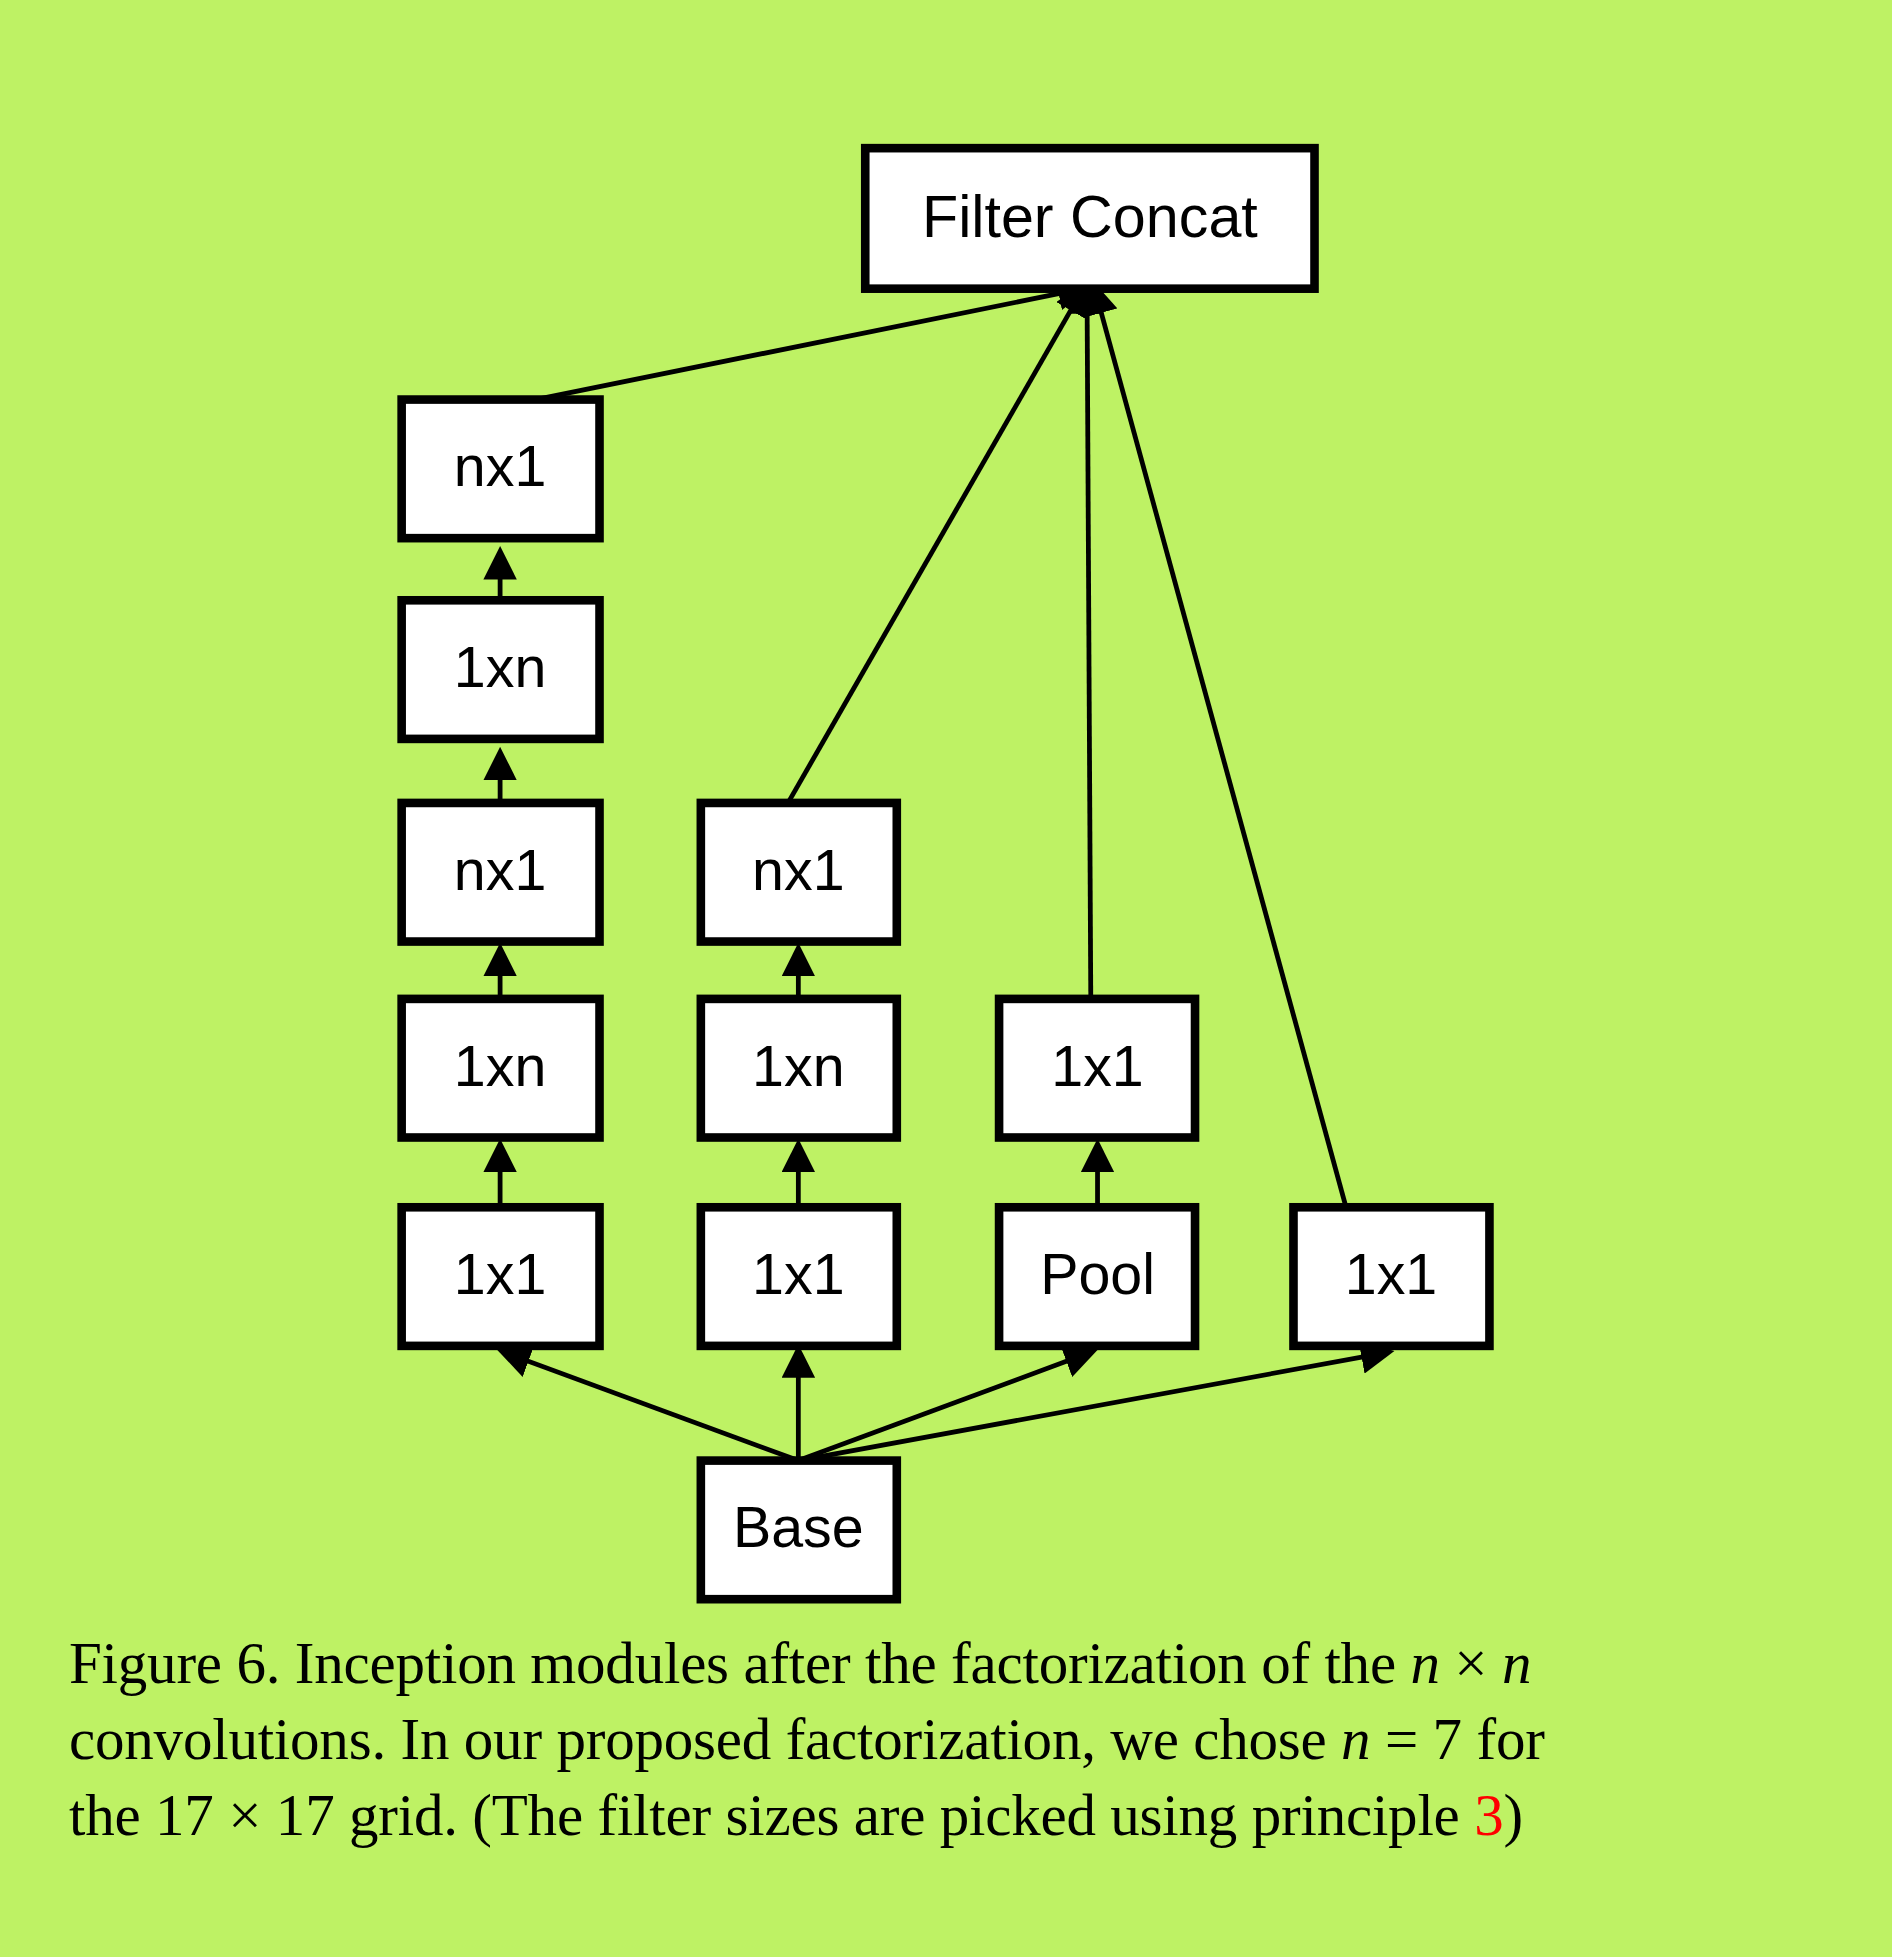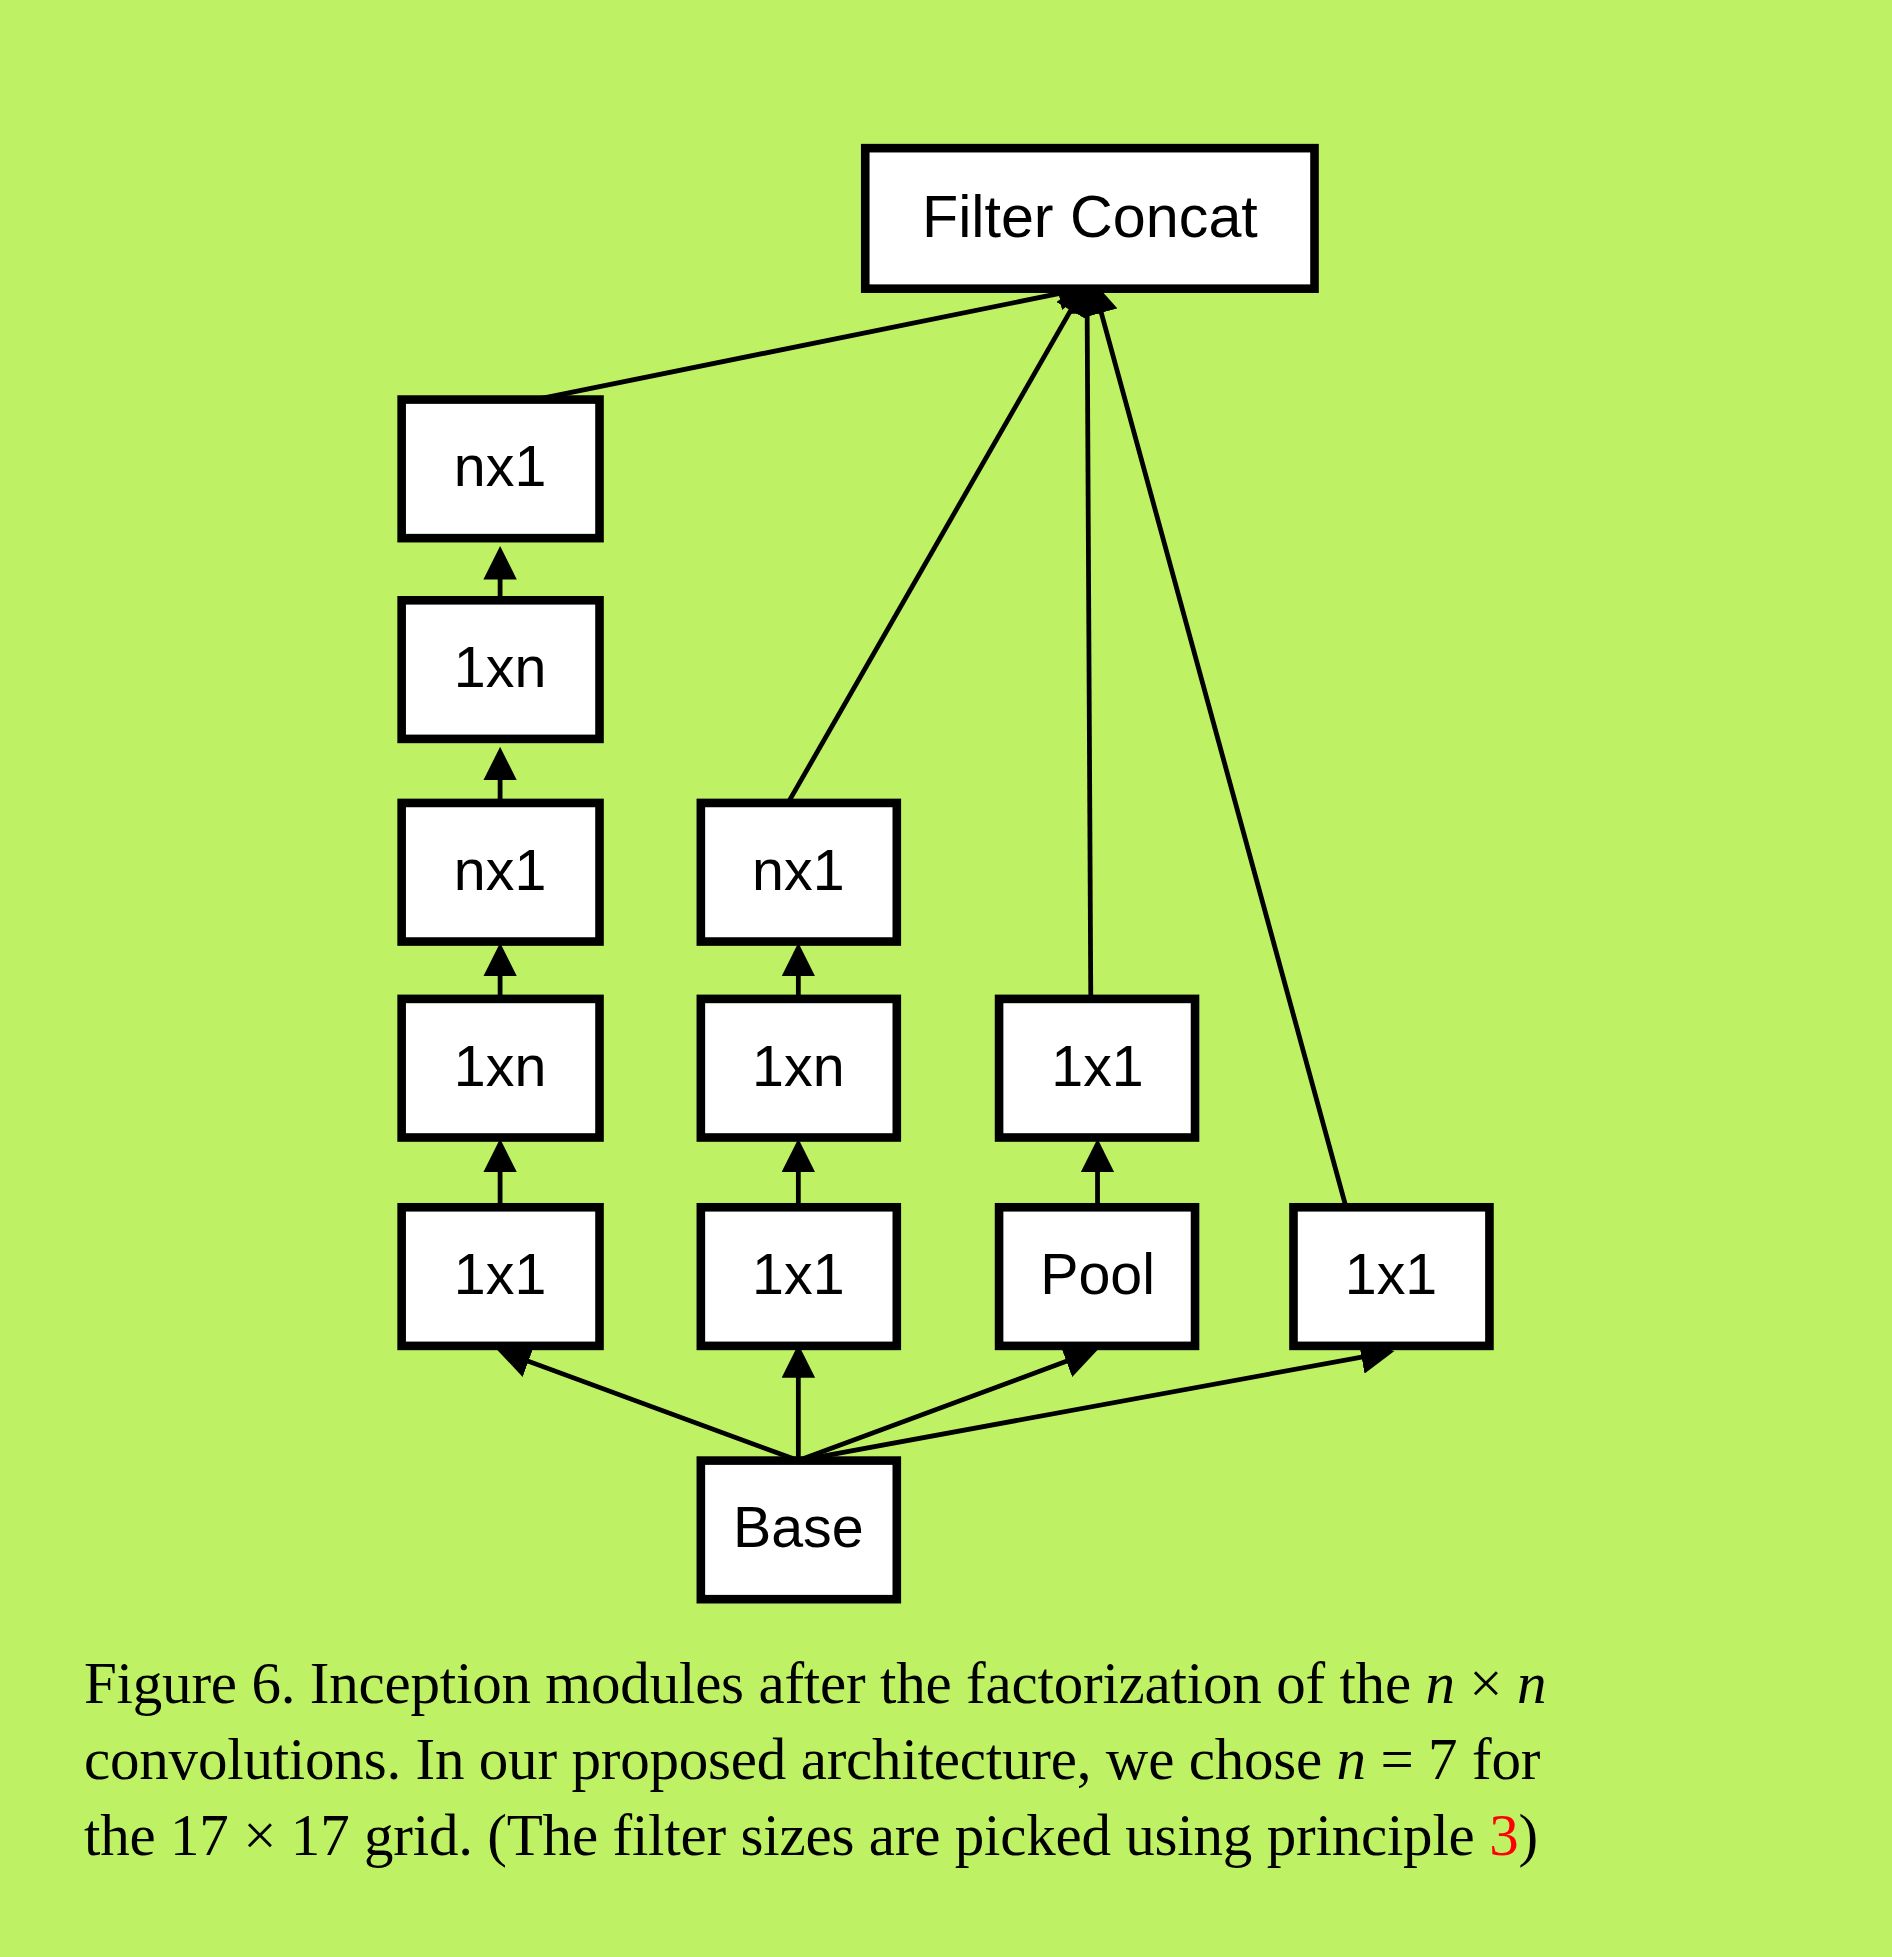--- a/index.html
+++ b/index.html
@@ -44,31 +44,30 @@
   .node-label.big {
     font-size: 62px;
   }
   .edge {
     stroke: #000000;
     stroke-width: 5;
     fill: none;
   }
   #caption {
     position: absolute;
-    left: 84px;
+    left: 69px;
     top: 1625px;
     width: 1755px;
     font-family: "Liberation Serif", serif;
     font-size: 59px;
     line-height: 76px;
     color: #000000;
     text-align: justify;
     text-justify: inter-word;
     letter-spacing: -0.2px;
-    margin-top: 20px;
   }
   #caption .line {
     display: block;
     white-space: nowrap;
   }
   #caption .line.l1,
   #caption .line.l2,
   #caption .line.l3 {
     width: 100%;
   }
@@ -210,21 +209,21 @@
       <rect class="node-box" x="733" y="1528" width="205" height="145"></rect>
       <text class="node-label" x="835" y="1603">Base</text>
     </g>
 
   </svg>
 
   <div id="caption">
 
     <span class="line l1 stretch"><span>Figure 6. Inception modules after the factorization of the </span><span class="mathvar">n</span><span class="mathop"> × </span><span class="mathvar">n</span></span>
 
-    <span class="line l2 stretch"><span>convolutions. In our proposed architecture, we chose </span><span class="mathvar">n</span><span class="mathop"> = </span><span class="mathnum">7</span><span> for</span></span>
+    <span class="line l2 stretch"><span>convolutions. In our proposed factorization, we chose </span><span class="mathvar">n</span><span class="mathop"> = </span><span class="mathnum">7</span><span> for</span></span>
 
     <span class="line l3"><span>the </span><span class="mathnum">17</span><span class="mathop"> × </span><span class="mathnum">17</span><span> grid. (The filter sizes are picked using principle </span><span class="principle-ref">3</span><span>)</span></span>
 
   </div>
 
   <div id="trailing-dot">.</div>
 
 </div>
 
 

